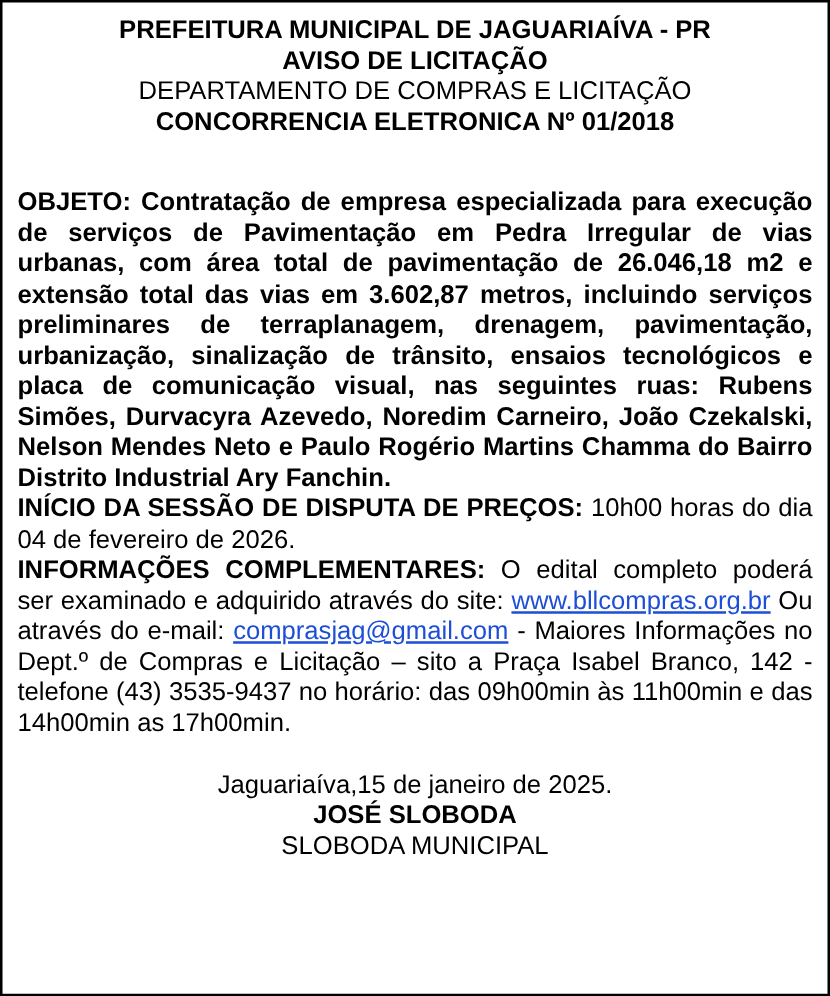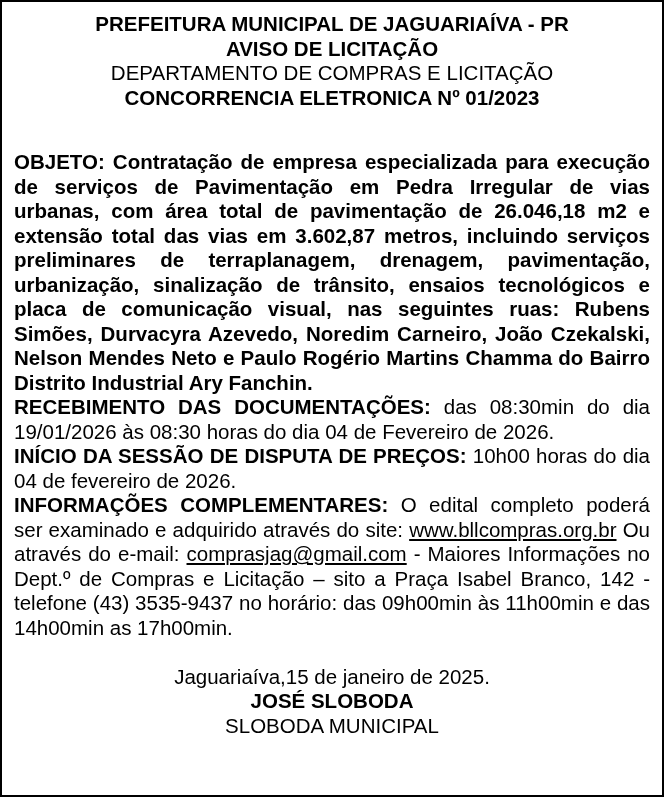--- a/index.html
+++ b/index.html
@@ -21,46 +21,42 @@
     overflow: hidden;
   }
   p { margin: 0; }
   .center  { text-align: center; }
   .justify { text-align: justify; }
   .bold    { font-weight: bold; }
   .para-objeto { margin-top: 40px; }
   .date-line   { margin-top: 24.5px; }
   .signature   { }
   a.link {
-    color: #000000;
+    color: #1d4ed8;
     text-decoration: underline;
     cursor: pointer;
   }
 </style>
 </head>
 <body>
 
 <div class="doc">
 
   <div>
     <p class="center bold">PREFEITURA MUNICIPAL DE JAGUARIAÍVA - PR</p>
     <p class="center bold">AVISO DE LICITAÇÃO</p>
     <p class="center">DEPARTAMENTO DE COMPRAS E LICITAÇÃO</p>
-    <p class="center bold">CONCORRENCIA ELETRONICA Nº 01/2023</p>
+    <p class="center bold">CONCORRENCIA ELETRONICA Nº 01/2018</p>
   </div>
 
   <p class="justify bold para-objeto">
     <span>OBJETO:</span>
     <span>Contratação de empresa especializada para execução de serviços de Pavimentação em Pedra Irregular de vias urbanas, com área total de pavimentação de 26.046,18 m2 e extensão total das vias em 3.602,87 metros, incluindo serviços preliminares de terraplanagem, drenagem, pavimentação, urbanização, sinalização de trânsito, ensaios tecnológicos e placa de comunicação visual, nas seguintes ruas: Rubens Simões, Durvacyra Azevedo, Noredim Carneiro, João Czekalski, Nelson Mendes Neto e Paulo Rogério Martins Chamma do Bairro Distrito Industrial Ary Fanchin.</span>
   </p>
 
-  <p class="justify">
-    <span class="bold">RECEBIMENTO DAS DOCUMENTAÇÕES:</span>
-    <span>das 08:30min do dia 19/01/2026 às 08:30  horas do dia 04 de Fevereiro de 2026.</span>
-  </p>
 
   <p class="justify">
     <span class="bold">INÍCIO DA SESSÃO DE DISPUTA DE PREÇOS:</span>
     <span>10h00 horas do dia 04 de fevereiro de 2026.</span>
   </p>
 
   <p class="justify">
     <span class="bold">INFORMAÇÕES COMPLEMENTARES:</span>
     <span>O edital completo poderá ser examinado e adquirido através do site:</span>
     <a class="link" href="#">www.bllcompras.org.br</a>

